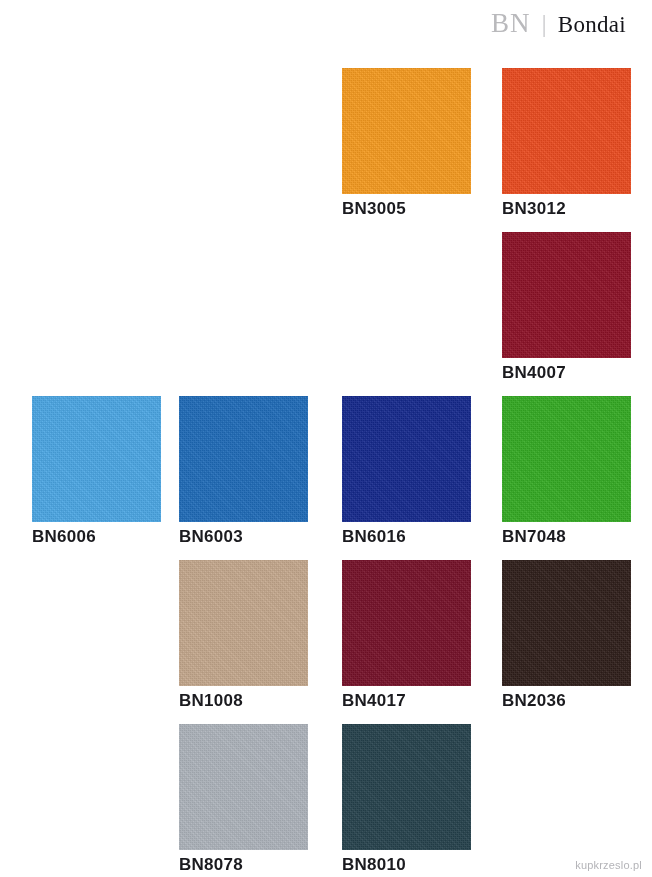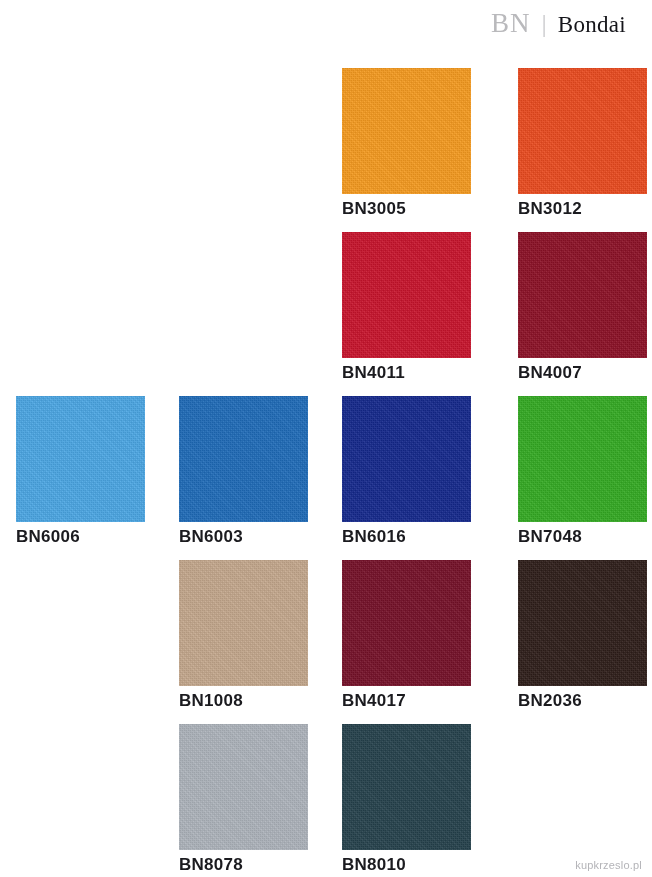--- a/index.html
+++ b/index.html
@@ -53,24 +53,24 @@
   }
   .row {
     position: relative;
     height: 164px;
   }
   .cell {
     position: absolute;
     top: 0;
     width: 129px;
   }
-  .col1 { left: 0px; }
+  .col1 { left: 16px; }
   .col2 { left: 163px; }
   .col3 { left: 326px; }
-  .col4 { left: 502px; }
+  .col4 { left: 486px; }
 
   .swatch {
     width: 129px;
     height: 126px;
     position: relative;
     overflow: hidden;
   }
   
   .swatch::after {
     content: "";
@@ -126,24 +126,20 @@
       <div class="cell col3">
         <div class="swatch" style="background-color: rgb(245, 154, 30);"></div>
         <div class="swatch-label">BN3005</div>
       </div>
       <div class="cell col4">
         <div class="swatch" style="background-color: rgb(234, 74, 30);"></div>
         <div class="swatch-label">BN3012</div>
       </div>
     </div>
     <div class="row">
-      <div class="cell col3">
-        <div class="swatch" style="background-color: rgb(200, 19, 44);"></div>
-        <div class="swatch-label">BN4011</div>
-      </div>
       <div class="cell col4">
         <div class="swatch" style="background-color: rgb(140, 16, 38);"></div>
         <div class="swatch-label">BN4007</div>
       </div>
     </div>
     <div class="row">
       <div class="cell col1">
         <div class="swatch" style="background-color: rgb(74, 166, 228);"></div>
         <div class="swatch-label">BN6006</div>
       </div>

